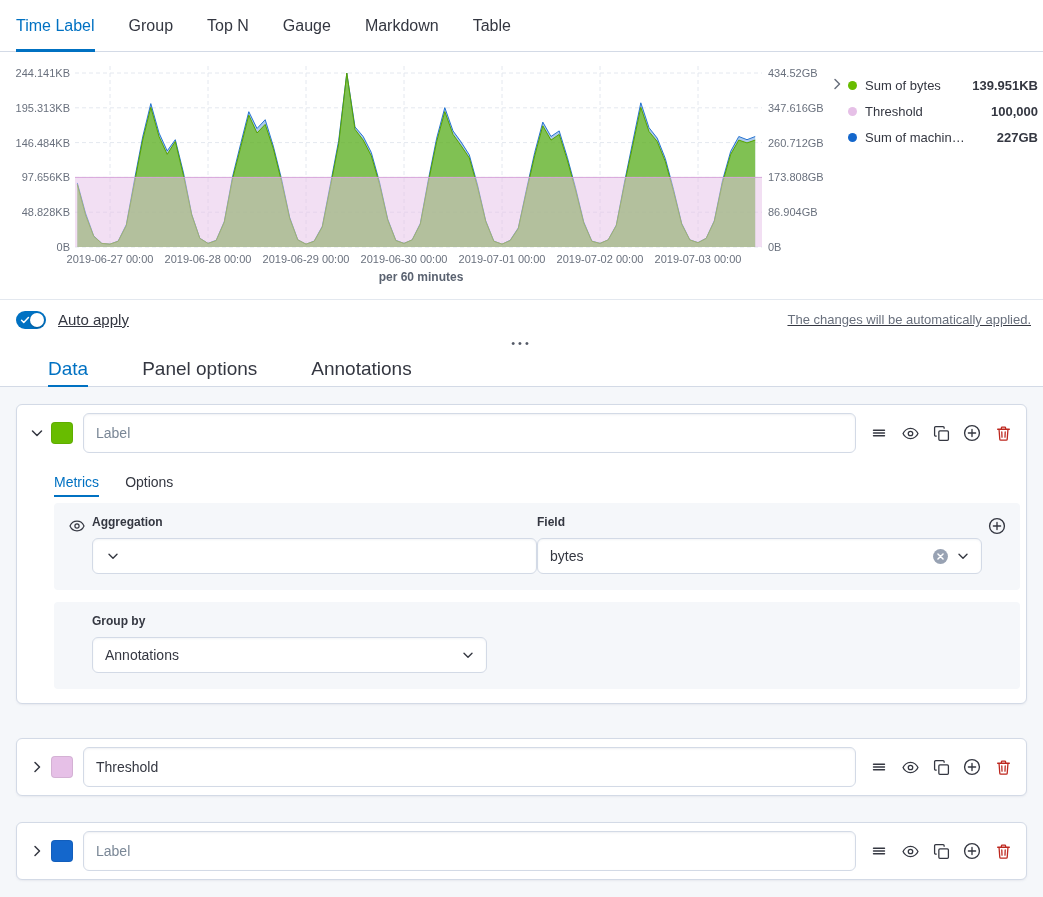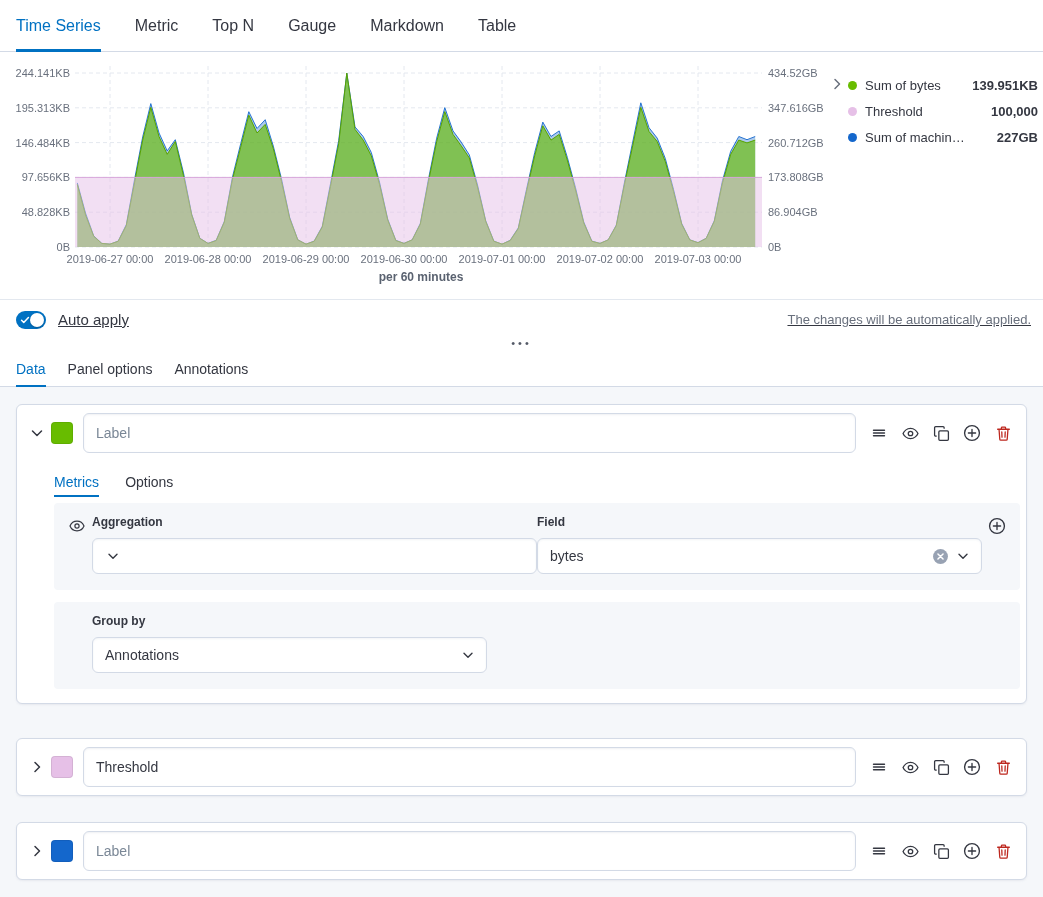--- a/index.html
+++ b/index.html
@@ -37,21 +37,21 @@
   .switch svg { position:absolute; left:4px; top:4px; }
   .switch-label { margin-left:12px; font-size:15px; color:#343741; }
   .hint { margin-left:auto; font-size:13px; color:#69707D; padding-right:4px; }
 
   .drag-dots { position:absolute; top:337px; left:0; right:0; text-align:center; font-size:11px; letter-spacing:3px;
                color:#535966; cursor:row-resize; line-height:12px; }
 
   
   .editor-tabs { position:absolute; top:352px; left:0; right:0; height:35px; border-bottom:1px solid #D3DAE6;
                  display:flex; align-items:stretch; padding:0 16px; gap:22px; background:#fff; }
-  .editor-tab { font-size:14px; display:flex; align-items:center; cursor:pointer; position:relative; color:#343741; }
+  .editor-tab { font-size:19px; display:flex; align-items:center; cursor:pointer; position:relative; color:#343741;margin-left:32px; }
   .editor-tab.active { color:#0071C2; }
   .editor-tab.active::after { content:""; position:absolute; left:0; right:0; bottom:-1px; height:2px; background:#0071C2; }
 
   
   .series-section { position:absolute; top:387px; left:0; right:0; bottom:0; background:#F5F7FA; padding:17px 16px 0; }
   .card { background:#fff; border:1px solid #D3DAE6; border-radius:6px; box-shadow:0 1px 2px rgba(152,162,179,.15); }
   .card + .card { }
   .card-header { display:flex; align-items:center; padding:8px 12px 8px 8px; }
   .icon-btn { background:none; border:none; padding:0; width:24px; height:24px; display:flex; align-items:center;
               justify-content:center; color:#343741; cursor:pointer; flex:0 0 auto; }
@@ -83,22 +83,22 @@
   .panel2 { padding-left:38px; display:block; margin-bottom:14px; }
   .w395 { width:395px; }
   .collapsed .card-header { padding:8px 12px 8px 8px; }
 </style>
 </head>
 <body>
 
 <div class="page">
 
   <div class="viz-tabs">
-    <div class="viz-tab active">Time Series</div>
-    <div class="viz-tab">Metric</div>
+    <div class="viz-tab active">Time Label</div>
+    <div class="viz-tab">Group</div>
     <div class="viz-tab">Top N</div>
     <div class="viz-tab">Gauge</div>
     <div class="viz-tab">Markdown</div>
     <div class="viz-tab">Table</div>
   </div>
 
   <div class="chart-wrap">
     <svg id="tsvb-chart" width="1043" height="235">
         <line x1="75" x2="762" y1="17" y2="17" stroke="#E4E8EF" stroke-dasharray="4 3"></line>
         <text x="70" y="21" text-anchor="end" class="tick">244.141KB</text>

